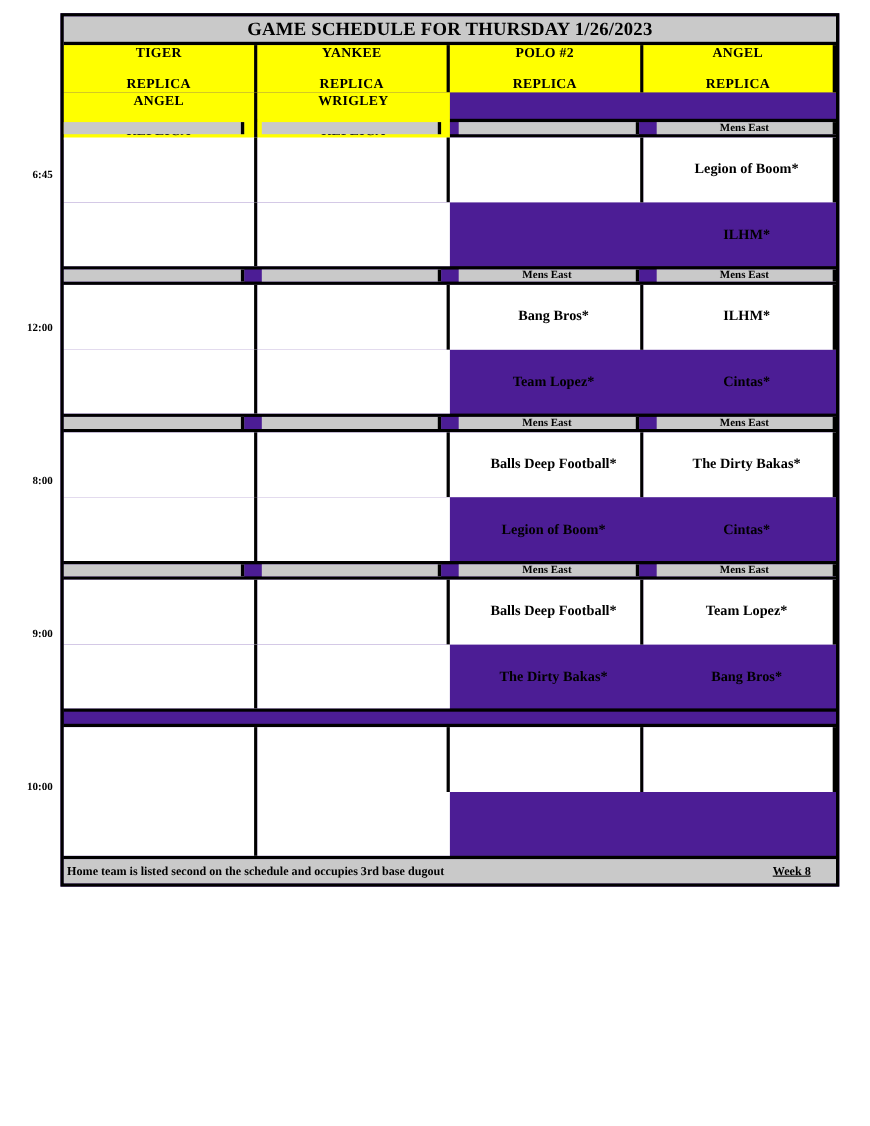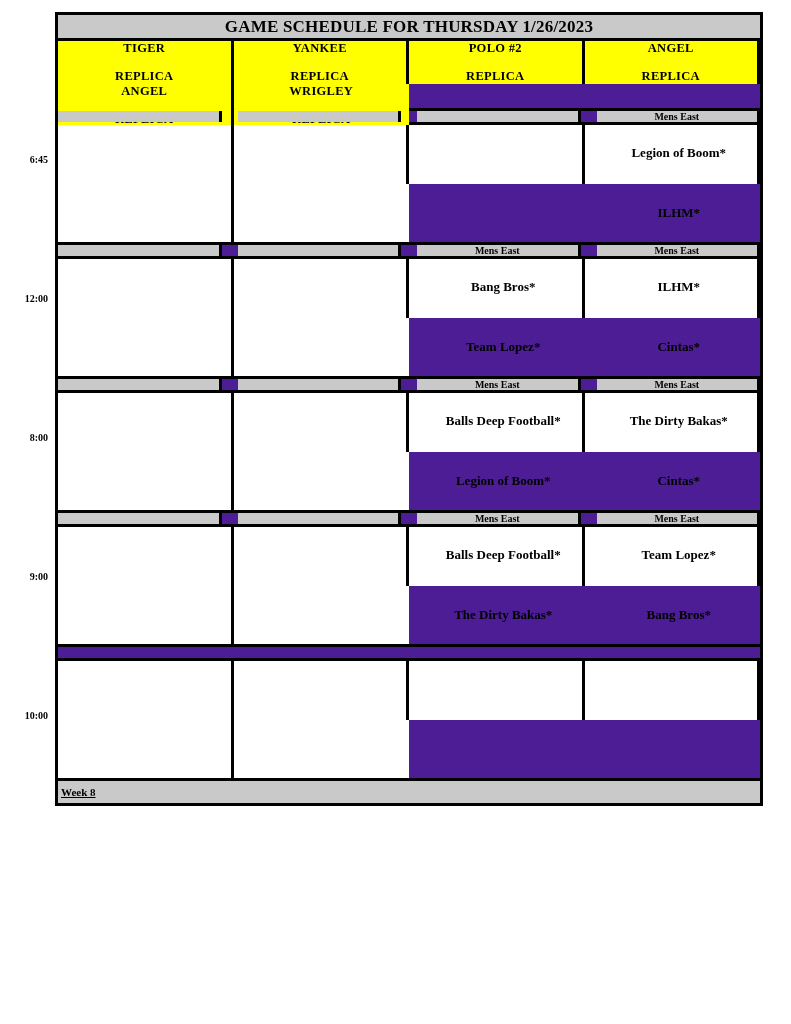--- a/index.html
+++ b/index.html
@@ -282,17 +282,18 @@
         <div class="team away"></div>
         <div class="team home"></div>
       </div>
       <div class="gcell">
         <div class="team away"></div>
         <div class="team home"></div>
       </div>
     </div>
 
     <div class="footer-row">
+      <span class="footer-note">Home team is listed second on the schedule and occupies 3rd base dugout</span>
       <span class="footer-week">Week 8</span>
     </div>
 
   </div>
 </div>
 
 </body></html>

